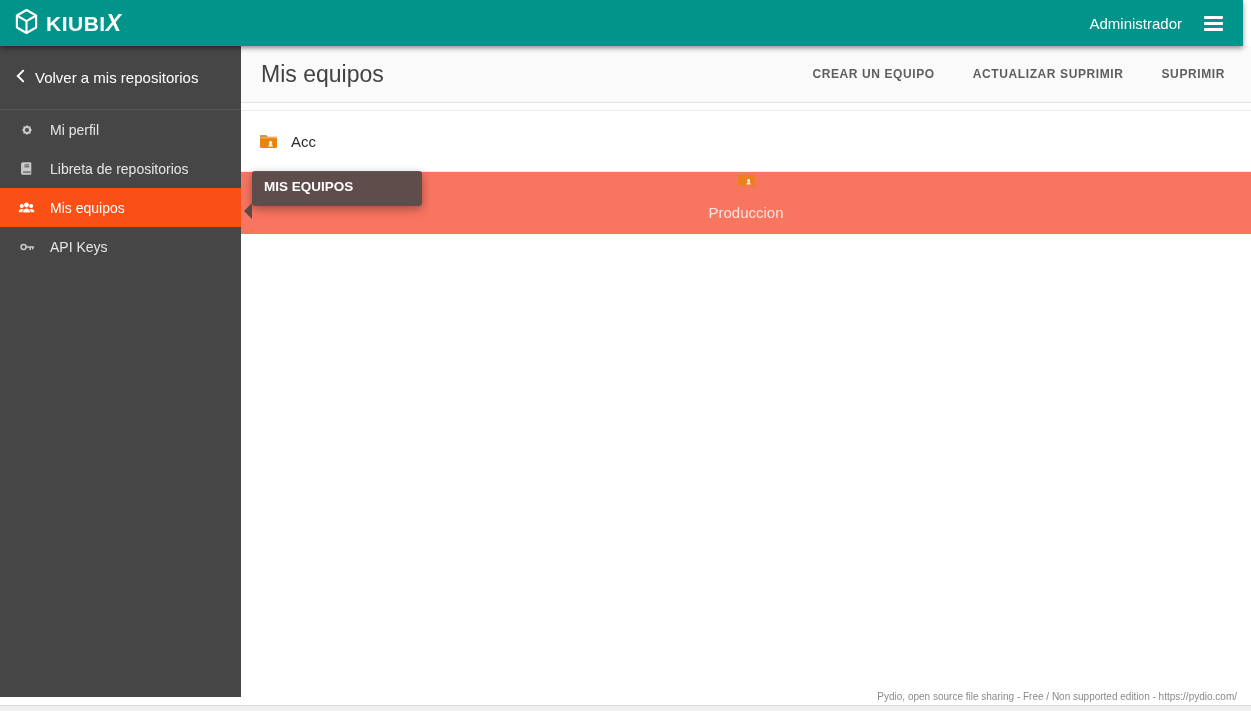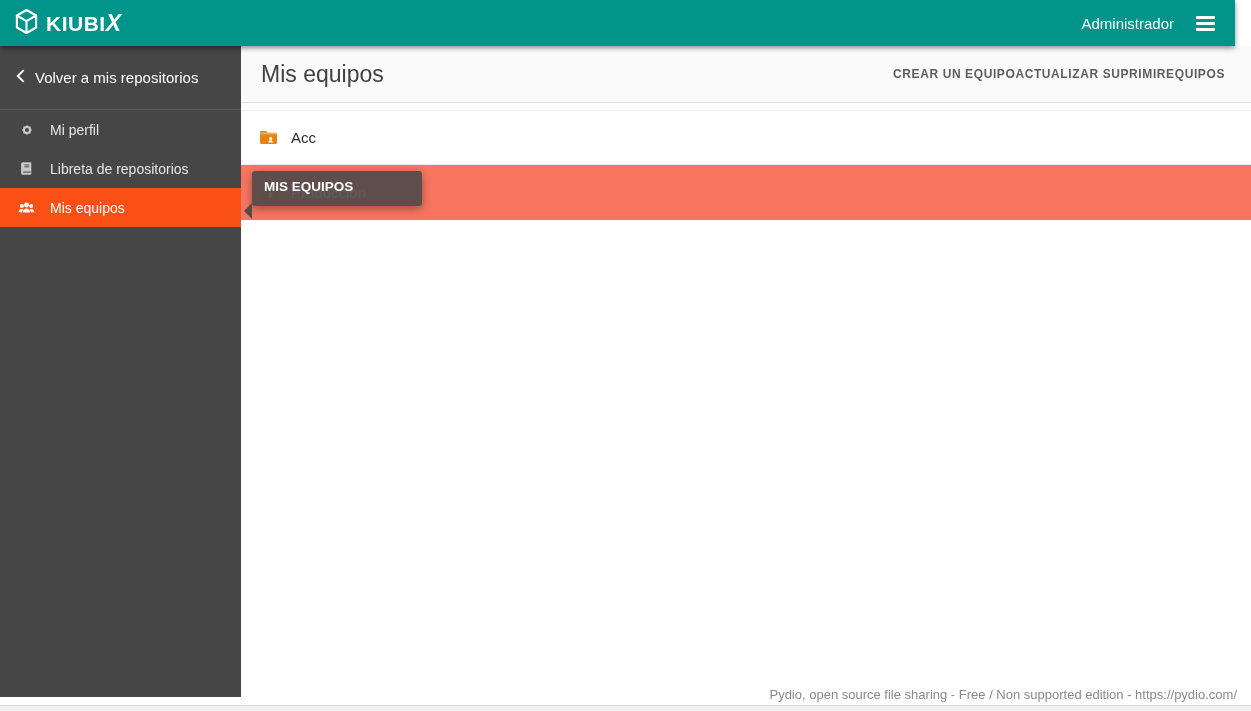--- a/index.html
+++ b/index.html
@@ -4,21 +4,21 @@
 <style>
   * { margin:0; padding:0; box-sizing:border-box; }
   html,body { background:#e9e9e9; }
   .app {
     position:relative; width:1251px; height:711px; overflow:hidden;
     font-family:"Liberation Sans", sans-serif; background:#fff;
   }
 
   
   .topbar {
-    position:absolute; top:0; left:0; right:16px; height:46px;
+    position:absolute; top:0; left:0; right:8px; height:46px;
     background:#00948a; display:flex; align-items:center;
     padding:0 18px 0 14px; box-shadow:0 2px 5px rgba(0,0,0,0.45); z-index:40;
   }
   .brand { display:flex; align-items:center; gap:7px; color:#fff; cursor:pointer; }
   .brand-text { font-size:21px; font-weight:bold; letter-spacing:0.5px; }
   .brand-text .x { font-style:italic; font-size:23px; }
   .topbar-right { margin-left:auto; display:flex; align-items:center; gap:20px; }
   .user-label { color:#fff; font-size:15px; cursor:pointer; }
   .hamburger { cursor:pointer; padding:2px; }
   .hamburger span { display:block; width:19px; height:3px; background:#fff; margin:3px 0; border-radius:1px; }
@@ -43,41 +43,41 @@
   .menu-item.selected { background:#fa4f15; color:#fff; }
   .menu-item.selected .micon { color:#fff; }
 
   
   .main { position:absolute; top:46px; left:241px; right:0; bottom:6px; background:#fff; }
   .toolbar {
     height:57px; background:#fafafa; border-bottom:1px solid #e2e2e2;
     display:flex; align-items:center; padding:0 26px 0 20px;
   }
   .page-title { font-size:23px; color:#424242; }
-  .actions { margin-left:auto; display:flex; }
+  .actions { margin-left:auto; display:flex; gap:38px; }
   .action-btn {
     font-family:inherit; font-size:12px; font-weight:bold; letter-spacing:0.6px;
     color:#5e5e5e; background:none; border:none; cursor:pointer; padding:4px 0;
   }
 
   .team-list { margin-top:7px; }
   .team-row {
-    height:55px; display:flex; align-items:center; gap:13px;
+    height:62px; display:flex; align-items:center; gap:13px;
     padding:0 18px; border-bottom:1px solid #ececec;
     font-size:15px; color:#2b2b2b; cursor:pointer; background:#fff;
   }
   .team-list .team-row:first-child { border-top:1px solid #ececec; }
   .team-row .ficon { flex:0 0 19px; display:flex; }
   .team-row.muted { color:#b3b3b3; }
   .team-row.muted .ficon { opacity:0.45; }
-  .team-row.selected { background:#f87560; border-bottom-color:#f87560; color:rgba(255,255,255,0.8); }
+  .team-row.selected { background:#f87560; border-bottom-color:#f87560; color:rgba(255,255,255,0.8);flex-direction:column; }
 
   .footerbar {
     position:absolute; right:14px; bottom:3px;
-    font-size:13px; color:#8a8a8a;
+    font-size:10px; color:#8a8a8a;
   }
 
   .bottom-strip {
     position:absolute; left:0; right:0; bottom:0; height:6px;
     background:#f1f1f1; border-top:1px solid #d9d9d9; z-index:45;
   }
 
   
   .tooltip {
     position:absolute; left:252px; top:171px; width:170px;
@@ -154,30 +154,39 @@
             <circle cx="3.6" cy="6.6" r="1.9"></circle>
             <circle cx="12.4" cy="6.6" r="1.9"></circle>
             <circle cx="8" cy="5.7" r="2.3"></circle>
             <path d="M0.6,12.4 c0-2.1 1.6-3.1 2.9-3.1 0.7,0 1.3,0.2 1.8,0.6 -0.9,0.8-1.3,1.8-1.3,2.5 Z"></path>
             <path d="M15.4,12.4 c0-2.1-1.6-3.1-2.9-3.1 -0.7,0-1.3,0.2-1.8,0.6 0.9,0.8 1.3,1.8 1.3,2.5 Z"></path>
             <path d="M4.7,12.6 c0-2.6 2-3.6 3.3-3.6 s3.3,1 3.3,3.6 Z"></path>
           </svg>
         </span>
         <span>Mis equipos</span>
       </li>
+      <li class="menu-item">
+        <span class="micon">
+          <svg width="16" height="16" viewBox="0 0 16 16" fill="none" stroke="currentColor" stroke-width="1.5" stroke-linecap="round">
+            <circle cx="4.6" cy="8" r="2.5"></circle>
+            <path d="M7.1,8 h7.4 M11.2,8 v2.4 M13.7,8 v1.8"></path>
+          </svg>
+        </span>
+        <span>API Keys</span>
+      </li>
     </ul>
   </div>
 
   <div class="main">
     <div class="toolbar">
       <div class="page-title">Mis equipos</div>
       <div class="actions">
         <button class="action-btn">CREAR UN EQUIPO</button>
         <button class="action-btn">ACTUALIZAR SUPRIMIR</button>
-        <button class="action-btn">EQUIPOS</button>
+        <button class="action-btn">SUPRIMIR</button>
       </div>
     </div>
 
     <div class="team-list">
 
       <div class="team-row">
         <span class="ficon">
           <svg width="19" height="15" viewBox="0 0 19 15">
             <path d="M1,2.2 C1,1.5 1.5,1 2.2,1 H7 L8.5,2.8 H16.8 C17.5,2.8 18,3.3 18,4 V12.8 C18,13.5 17.5,14 16.8,14 H2.2 C1.5,14 1,13.5 1,12.8 Z" fill="#e8830d"></path>
             <path d="M1,2.2 C1,1.5 1.5,1 2.2,1 H7 L8.5,2.8 H1 Z" fill="#c29a62"></path>

